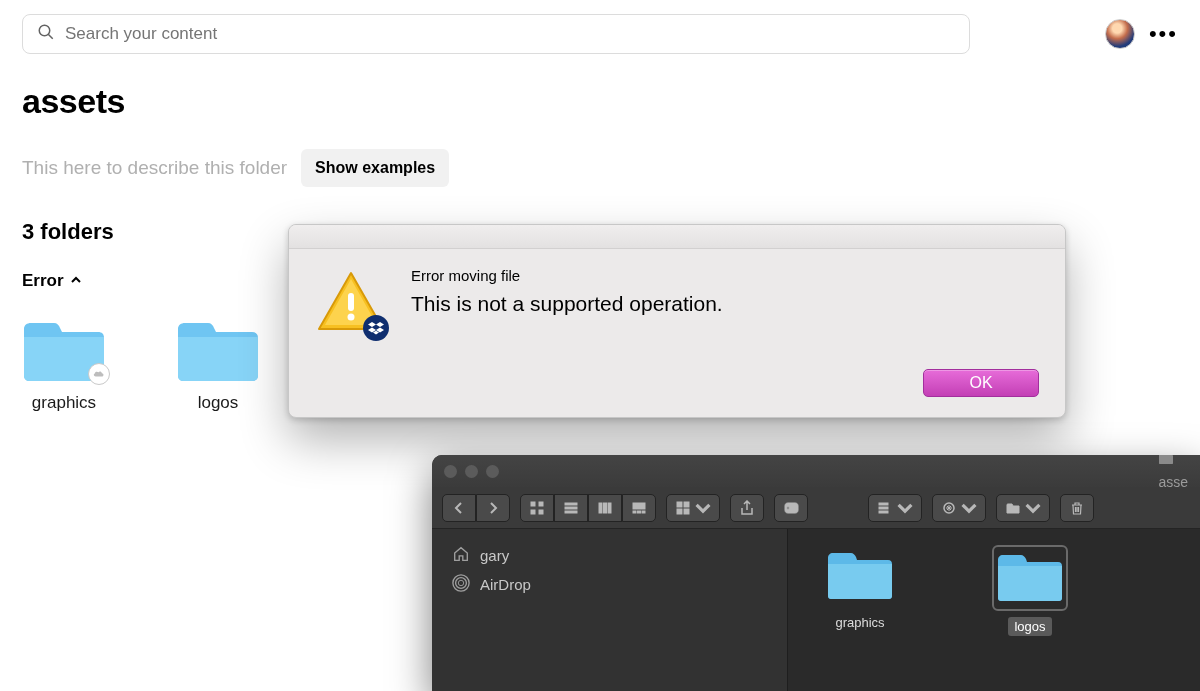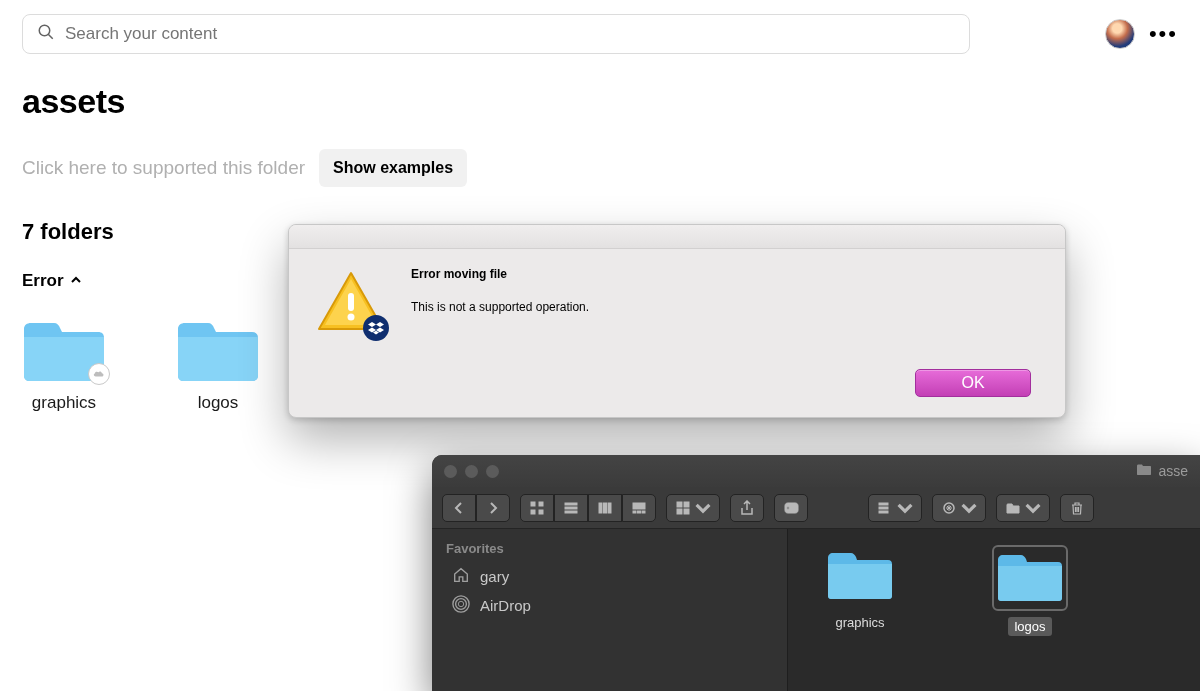--- a/index.html
+++ b/index.html
@@ -115,25 +115,25 @@
       gap: 22px;
     }
     .dialog-icon { width: 76px; height: 76px; position: relative; }
     .dropbox-badge {
       position: absolute; right: 0px; bottom: 2px;
       width: 26px; height: 26px; border-radius: 50%;
       background: #0f2e6f;
       display:flex; align-items:center; justify-content:center;
     }
     .dropbox-badge svg { width: 16px; height: 14px; }
-    .dialog-text h3 { font-size: 12px; font-weight: 700; margin-bottom: 19px; }
-    .dialog-text p { font-size: 12px; }
+    .dialog-text h3 { font-size: 15px; font-weight: 400; margin-bottom: 8px; }
+    .dialog-text p { font-size: 21px; }
     .dialog-footer {
       display: flex; justify-content: flex-end;
-      padding: 18px 34px 20px 26px;
+      padding: 18px 26px 20px 26px;
     }
     .ok-btn {
       width: 116px; height: 28px;
       border-radius: 5px;
       border: 1px solid #a22f9d;
       background: linear-gradient(#e76cd9, #c33fb5);
       color: #fff; font-size: 16px; font-weight: 500;
       cursor: pointer;
       box-shadow: inset 0 1px 0 rgba(255,255,255,0.3);
     }
@@ -152,21 +152,21 @@
     }
     .finder-titlebar {
       height: 32px;
       background: linear-gradient(#444, #3b3b3b);
       display: flex; align-items: center; padding: 0 12px;
       gap: 8px;
     }
     .traffic { width: 13px; height: 13px; border-radius: 50%; background: #5b5b5b; }
     .finder-titlebar .title-right {
       margin-left: auto; display: flex; align-items: flex-start; gap: 6px;
-      color: #9b9b9b; font-size: 14px;
+      color: #9b9b9b; font-size: 14px; flex-direction: column;
     }
     .finder-toolbar {
       height: 42px;
       background: #3a3a3a;
       border-bottom: 1px solid #242424;
       display: flex; align-items: center;
       padding: 0 10px;
       gap: 10px;
     }
     .tb-group { display: flex; gap: 0; }
@@ -239,25 +239,25 @@
   </div>
   <div class="top-right">
     <div class="avatar"></div>
     <div class="ellipsis">•••</div>
   </div>
 </div>
 
 <h1 class="page-title">assets</h1>
 
 <div class="desc-row">
-  <span class="desc-placeholder">Click here to supported this folder</span>
+  <span class="desc-placeholder">This here to describe this folder</span>
   <button class="examples-btn">Show examples</button>
 </div>
 
-<div class="count-row">7 folders</div>
+<div class="count-row">3 folders</div>
 
 <div class="name-header">
   <span>Error</span>
   <span>
     <svg viewBox="0 0 12 12">
         <path d="M2 8 L6 4 L10 8" fill="none" stroke="#000" stroke-width="2"></path>
       </svg>
   </span>
 </div>
 
@@ -425,21 +425,20 @@
     </div>
     <div class="tb-btn single no-fill">
         <svg viewBox="0 0 16 16">
           <path d="M4 5 L12 5 L11.5 14 L4.5 14 Z M3 5 L13 5 M6 3 L10 3 L10 5 L6 5 Z M6.5 7 L6.5 12 M8 7 L8 12 M9.5 7 L9.5 12" stroke-width="1.2"></path>
         </svg>
       </div>
   </div>
 
   <div class="finder-body">
     <div class="finder-sidebar">
-      <div class="fav-head">Favorites</div>
       <div class="fav-item">
         <span><svg viewBox="0 0 20 20">
               <path d="M3 9 L10 3 L17 9 L17 17 L12 17 L12 12 L8 12 L8 17 L3 17 Z" stroke-width="1.5"></path>
             </svg></span>
         <span>gary</span>
       </div>
       <div class="fav-item">
         <span><svg viewBox="0 0 20 20">
               <circle cx="10" cy="10" r="3"></circle>
               <circle cx="10" cy="10" r="6" stroke-width="1.5"></circle>

